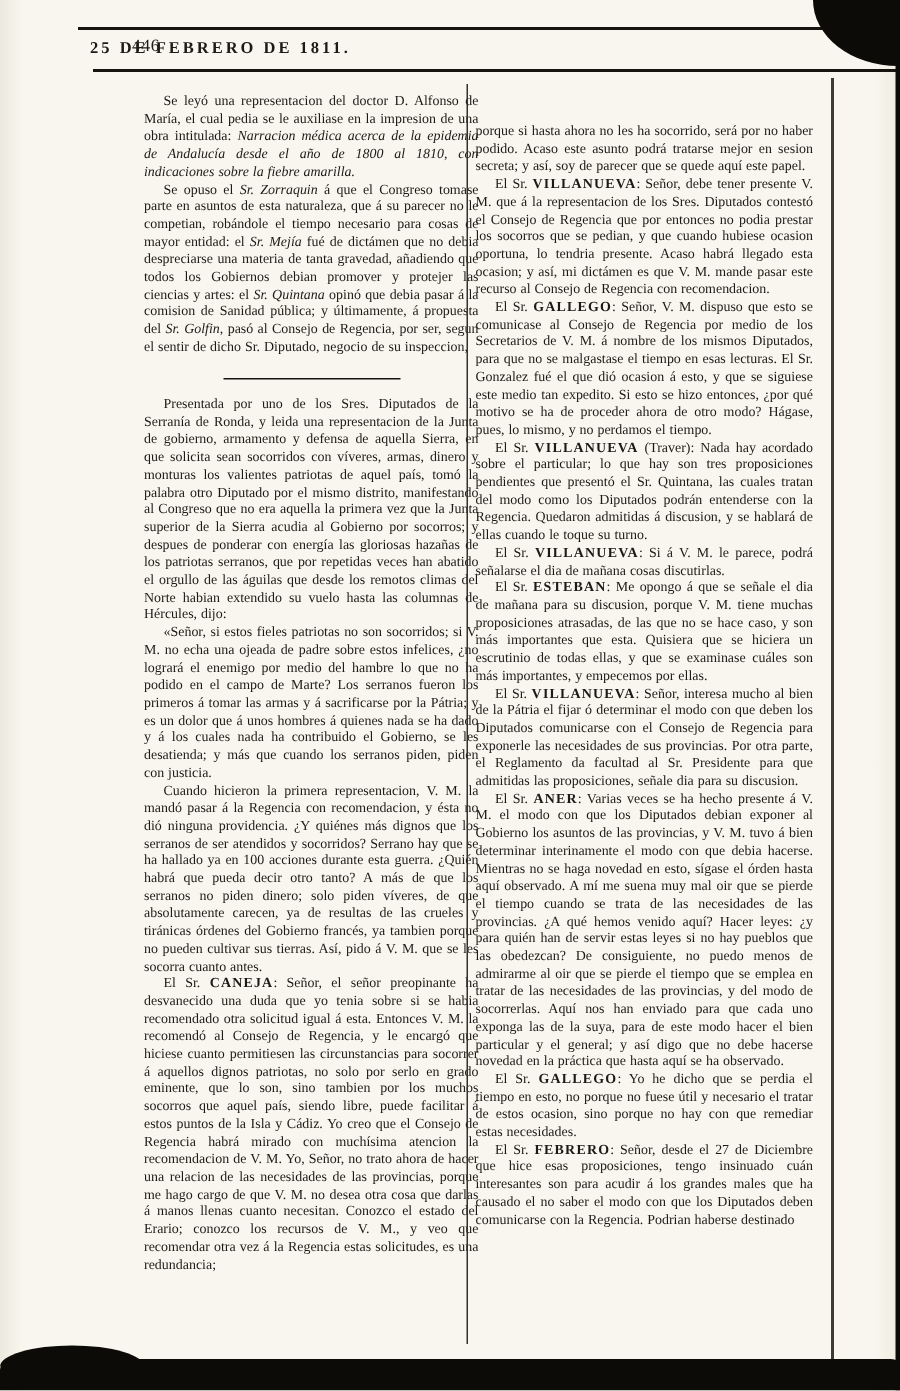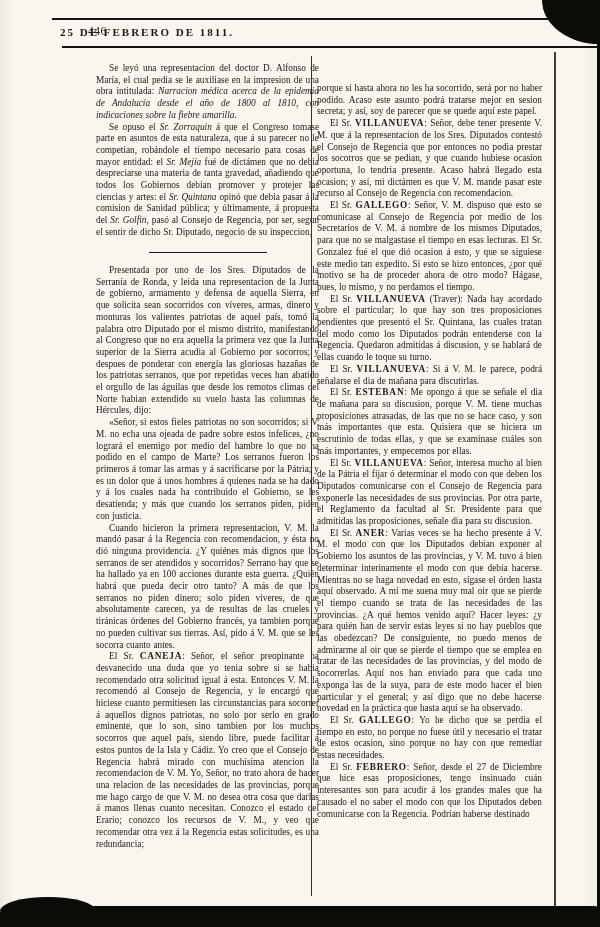--- a/index.html
+++ b/index.html
@@ -94,21 +94,21 @@
       <p class="para"><span class="">Presentada por uno de los Sres. Diputados de la Serranía de Ronda, y leida una representacion de la Junta de gobierno, armamento y defensa de aquella Sierra, en que solicita sean socorridos con víveres, armas, dinero y monturas los valientes patriotas de aquel país, tomó la palabra otro Diputado por el mismo distrito, manifestando al Congreso que no era aquella la primera vez que la Junta superior de la Sierra acudia al Gobierno por socorros; y despues de ponderar con energía las gloriosas hazañas de los patriotas serranos, que por repetidas veces han abatido el orgullo de las águilas que desde los remotos climas del Norte habian extendido su vuelo hasta las columnas de Hércules, dijo:</span></p>
       <p class="para"><span class="">«Señor, si estos fieles patriotas no son socorridos; si V. M. no echa una ojeada de padre sobre estos infelices, ¿no logrará el enemigo por medio del hambre lo que no ha podido en el campo de Marte? Los serranos fueron los primeros á tomar las armas y á sacrificarse por la Pátria; y es un dolor que á unos hombres á quienes nada se ha dado y á los cuales nada ha contribuido el Gobierno, se les desatienda; y más que cuando los serranos piden, piden con justicia.</span></p>
       <p class="para"><span class="">Cuando hicieron la primera representacion, V. M. la mandó pasar á la Regencia con recomendacion, y ésta no dió ninguna providencia. ¿Y quiénes más dignos que los serranos de ser atendidos y socorridos? Serrano hay que se ha hallado ya en 100 acciones durante esta guerra. ¿Quién habrá que pueda decir otro tanto? A más de que los serranos no piden dinero; solo piden víveres, de que absolutamente carecen, ya de resultas de las crueles y tiránicas órdenes del Gobierno francés, ya tambien porque no pueden cultivar sus tierras. Así, pido á V. M. que se les socorra cuanto antes.</span></p>
       <p class="para"><span class="">El Sr. </span><span class="bd">CANEJA</span><span class="">: Señor, el señor preopinante ha desvanecido una duda que yo tenia sobre si se habia recomendado otra solicitud igual á esta. Entonces V. M. la recomendó al Consejo de Regencia, y le encargó que hiciese cuanto permitiesen las circunstancias para socorrer á aquellos dignos patriotas, no solo por serlo en grado eminente, que lo son, sino tambien por los muchos socorros que aquel país, siendo libre, puede facilitar á estos puntos de la Isla y Cádiz. Yo creo que el Consejo de Regencia habrá mirado con muchísima atencion la recomendacion de V. M. Yo, Señor, no trato ahora de hacer una relacion de las necesidades de las provincias, porque me hago cargo de que V. M. no desea otra cosa que darlas á manos llenas cuanto necesitan. Conozco el estado del Erario; conozco los recursos de V. M., y veo que recomendar otra vez á la Regencia estas solicitudes, es una redundancia;</span></p>
     </div>
   <div class="col col-right" id="col-right">
       <p class="para no-indent"><span class="">porque si hasta ahora no les ha socorrido, será por no haber podido. Acaso este asunto podrá tratarse mejor en sesion secreta; y así, soy de parecer que se quede aquí este papel.</span></p>
       <p class="para"><span class="">El Sr. </span><span class="bd">VILLANUEVA</span><span class="">: Señor, debe tener presente V. M. que á la representacion de los Sres. Diputados contestó el Consejo de Regencia que por entonces no podia prestar los socorros que se pedian, y que cuando hubiese ocasion oportuna, lo tendria presente. Acaso habrá llegado esta ocasion; y así, mi dictámen es que V. M. mande pasar este recurso al Consejo de Regencia con recomendacion.</span></p>
       <p class="para"><span class="">El Sr. </span><span class="bd">GALLEGO</span><span class="">: Señor, V. M. dispuso que esto se comunicase al Consejo de Regencia por medio de los Secretarios de V. M. á nombre de los mismos Diputados, para que no se malgastase el tiempo en esas lecturas. El Sr. Gonzalez fué el que dió ocasion á esto, y que se siguiese este medio tan expedito. Si esto se hizo entonces, ¿por qué motivo se ha de proceder ahora de otro modo? Hágase, pues, lo mismo, y no perdamos el tiempo.</span></p>
       <p class="para"><span class="">El Sr. </span><span class="bd">VILLANUEVA</span><span class=""> (Traver): Nada hay acordado sobre el particular; lo que hay son tres proposiciones pendientes que presentó el Sr. Quintana, las cuales tratan del modo como los Diputados podrán entenderse con la Regencia. Quedaron admitidas á discusion, y se hablará de ellas cuando le toque su turno.</span></p>
-      <p class="para"><span class="">El Sr. </span><span class="bd">VILLANUEVA</span><span class="">: Si á V. M. le parece, podrá señalarse el dia de mañana para discutirlas.</span></p>
+      <p class="para"><span class="">El Sr. </span><span class="bd">VILLANUEVA</span><span class="">: Si á V. M. le parece, podrá señalarse el dia de mañana cosas discutirlas.</span></p>
       <p class="para"><span class="">El Sr. </span><span class="bd">ESTEBAN</span><span class="">: Me opongo á que se señale el dia de mañana para su discusion, porque V. M. tiene muchas proposiciones atrasadas, de las que no se hace caso, y son más importantes que esta. Quisiera que se hiciera un escrutinio de todas ellas, y que se examinase cuáles son más importantes, y empecemos por ellas.</span></p>
       <p class="para"><span class="">El Sr. </span><span class="bd">VILLANUEVA</span><span class="">: Señor, interesa mucho al bien de la Pátria el fijar ó determinar el modo con que deben los Diputados comunicarse con el Consejo de Regencia para exponerle las necesidades de sus provincias. Por otra parte, el Reglamento da facultad al Sr. Presidente para que admitidas las proposiciones, señale dia para su discusion.</span></p>
       <p class="para"><span class="">El Sr. </span><span class="bd">ANER</span><span class="">: Varias veces se ha hecho presente á V. M. el modo con que los Diputados debian exponer al Gobierno los asuntos de las provincias, y V. M. tuvo á bien determinar interinamente el modo con que debia hacerse. Mientras no se haga novedad en esto, sígase el órden hasta aquí observado. A mí me suena muy mal oir que se pierde el tiempo cuando se trata de las necesidades de las provincias. ¿A qué hemos venido aquí? Hacer leyes: ¿y para quién han de servir estas leyes si no hay pueblos que las obedezcan? De consiguiente, no puedo menos de admirarme al oir que se pierde el tiempo que se emplea en tratar de las necesidades de las provincias, y del modo de socorrerlas. Aquí nos han enviado para que cada uno exponga las de la suya, para de este modo hacer el bien particular y el general; y así digo que no debe hacerse novedad en la práctica que hasta aquí se ha observado.</span></p>
       <p class="para"><span class="">El Sr. </span><span class="bd">GALLEGO</span><span class="">: Yo he dicho que se perdia el tiempo en esto, no porque no fuese útil y necesario el tratar de estos ocasion, sino porque no hay con que remediar estas necesidades.</span></p>
       <p class="para"><span class="">El Sr. </span><span class="bd">FEBRERO</span><span class="">: Señor, desde el 27 de Diciembre que hice esas proposiciones, tengo insinuado cuán interesantes son para acudir á los grandes males que ha causado el no saber el modo con que los Diputados deben comunicarse con la Regencia. Podrian haberse destinado</span></p>
     </div>
 
   <div class="col-divider"></div>
   <div class="page-edge"></div>
   <div class="corner-tr"></div>

